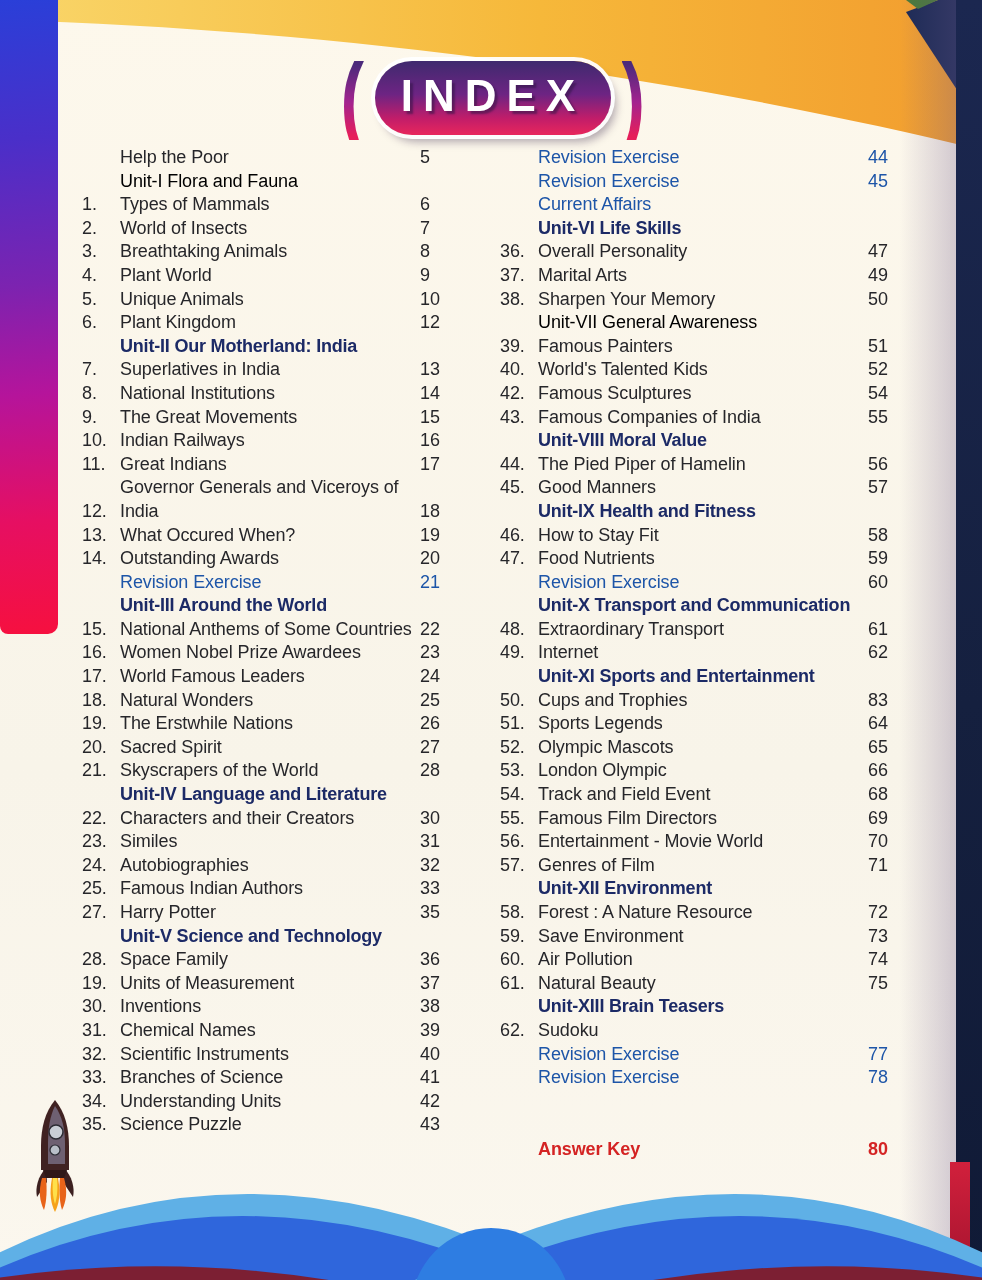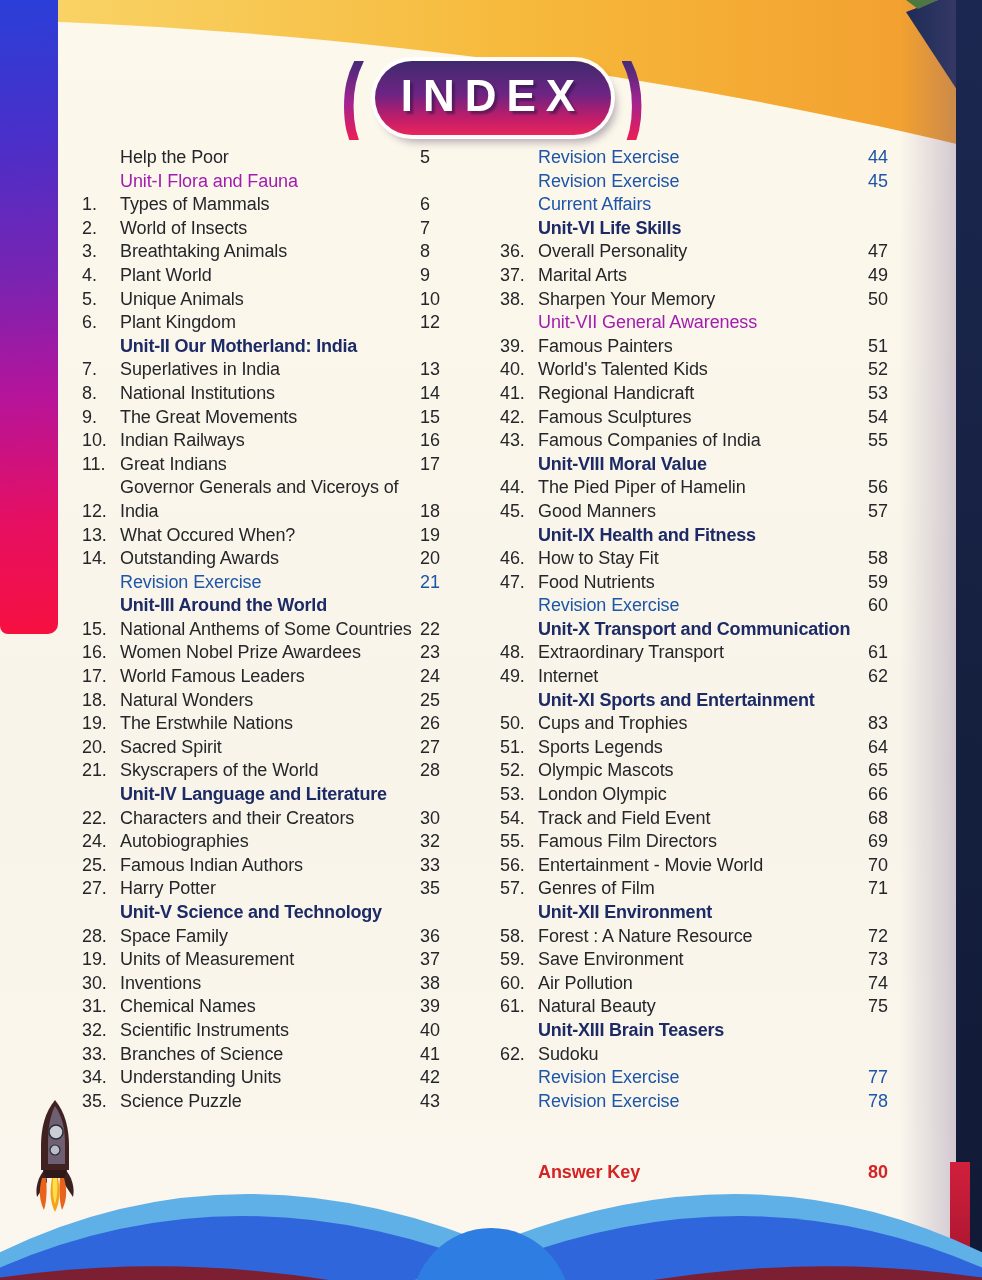--- a/index.html
+++ b/index.html
@@ -59,21 +59,21 @@
   .col-right{width:404px;}
   .row{
     display:flex;align-items:flex-end;
     font-size:18px;line-height:23.6px;letter-spacing:-0.1px;
     color:#26262a;
   }
   .row .num{flex:none;width:38px;}
   .row .title{flex:1;padding-right:4px;}
   .row .pg{flex:none;width:36px;text-align:left;}
   .row.unit{color:#1c2a66;font-weight:bold;letter-spacing:-0.2px;}
-  .row.unit-plain{color:#a21caf;font-weight:normal;align-items:center;}
+  .row.unit-plain{color:#000000;font-weight:normal;align-items:center;}
   .row.revision{color:#1d55a8;font-weight:normal;}
   .row.answer{color:#d42323;font-weight:bold;margin-top:48px;}
   .row .pg.dark{color:#222428;}
   
   .bottom-deco{position:absolute;left:0;bottom:0;width:982px;height:132px;}
   
   .rocket{position:absolute;left:26px;bottom:66px;width:58px;height:116px;}
 </style>
 </head>
 <body>
@@ -241,20 +241,25 @@
     <span class="num"></span>
     <span class="title">Unit-IV Language and Literature</span>
     <span class="pg"></span>
   </div>
       <div class="row item">
     <span class="num">22.</span>
     <span class="title">Characters and their Creators</span>
     <span class="pg">30</span>
   </div>
       <div class="row item">
+    <span class="num">23.</span>
+    <span class="title">Similes</span>
+    <span class="pg">31</span>
+  </div>
+      <div class="row item">
     <span class="num">24.</span>
     <span class="title">Autobiographies</span>
     <span class="pg">32</span>
   </div>
       <div class="row item">
     <span class="num">25.</span>
     <span class="title">Famous Indian Authors</span>
     <span class="pg">33</span>
   </div>
       <div class="row item">
@@ -351,25 +356,20 @@
   </div>
       <div class="row item">
     <span class="num">39.</span>
     <span class="title">Famous Painters</span>
     <span class="pg">51</span>
   </div>
       <div class="row item">
     <span class="num">40.</span>
     <span class="title">World's Talented Kids</span>
     <span class="pg">52</span>
-  </div>
-      <div class="row item">
-    <span class="num">41.</span>
-    <span class="title">Regional Handicraft</span>
-    <span class="pg">53</span>
   </div>
       <div class="row item">
     <span class="num">42.</span>
     <span class="title">Famous Sculptures</span>
     <span class="pg">54</span>
   </div>
       <div class="row item">
     <span class="num">43.</span>
     <span class="title">Famous Companies of India</span>
     <span class="pg">55</span>

